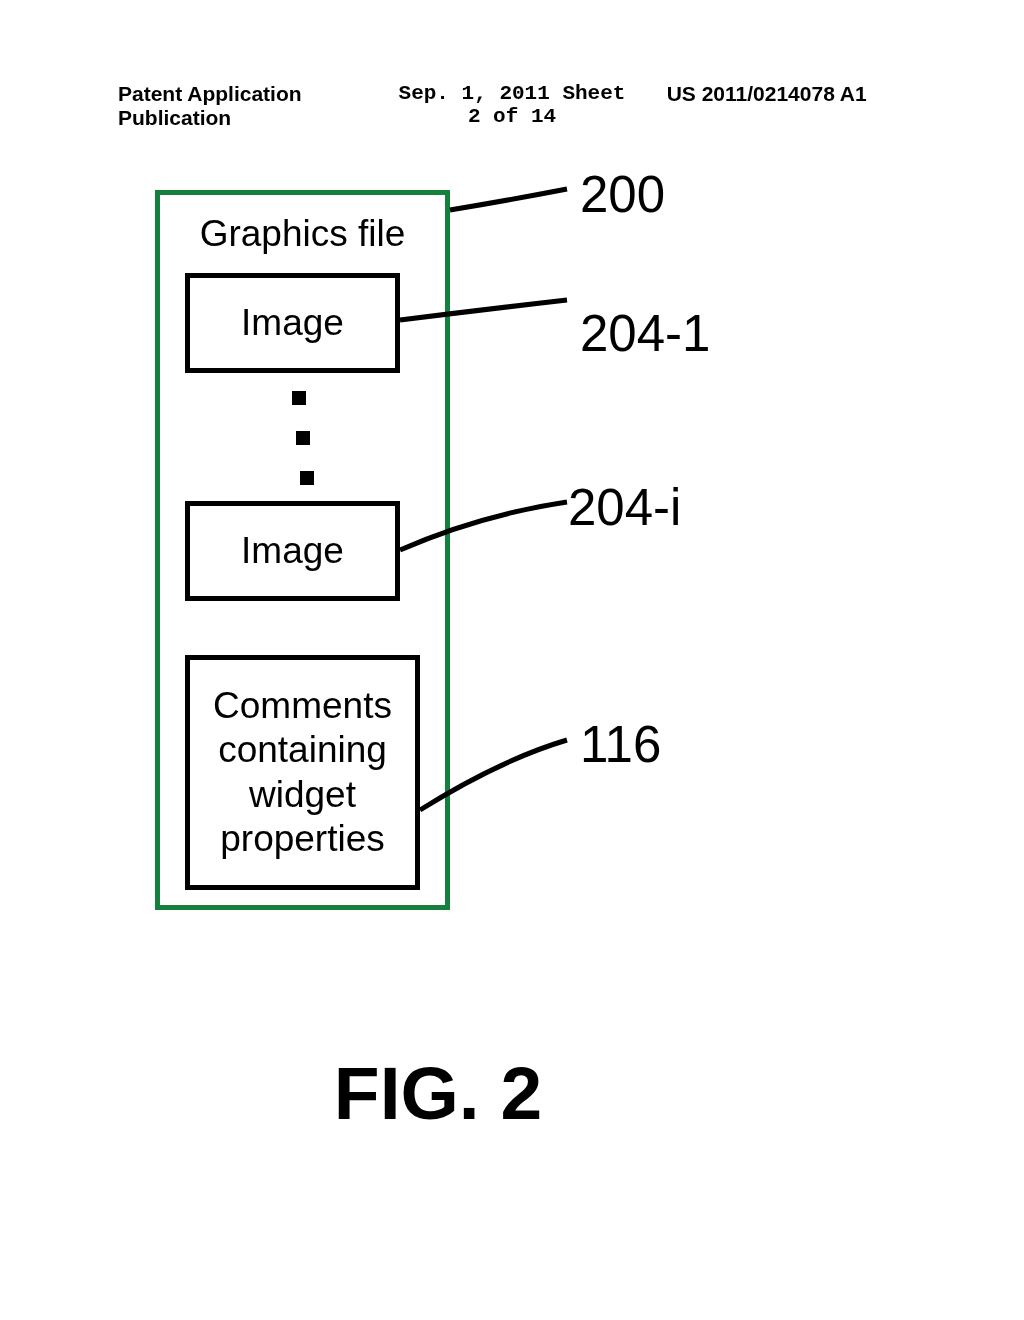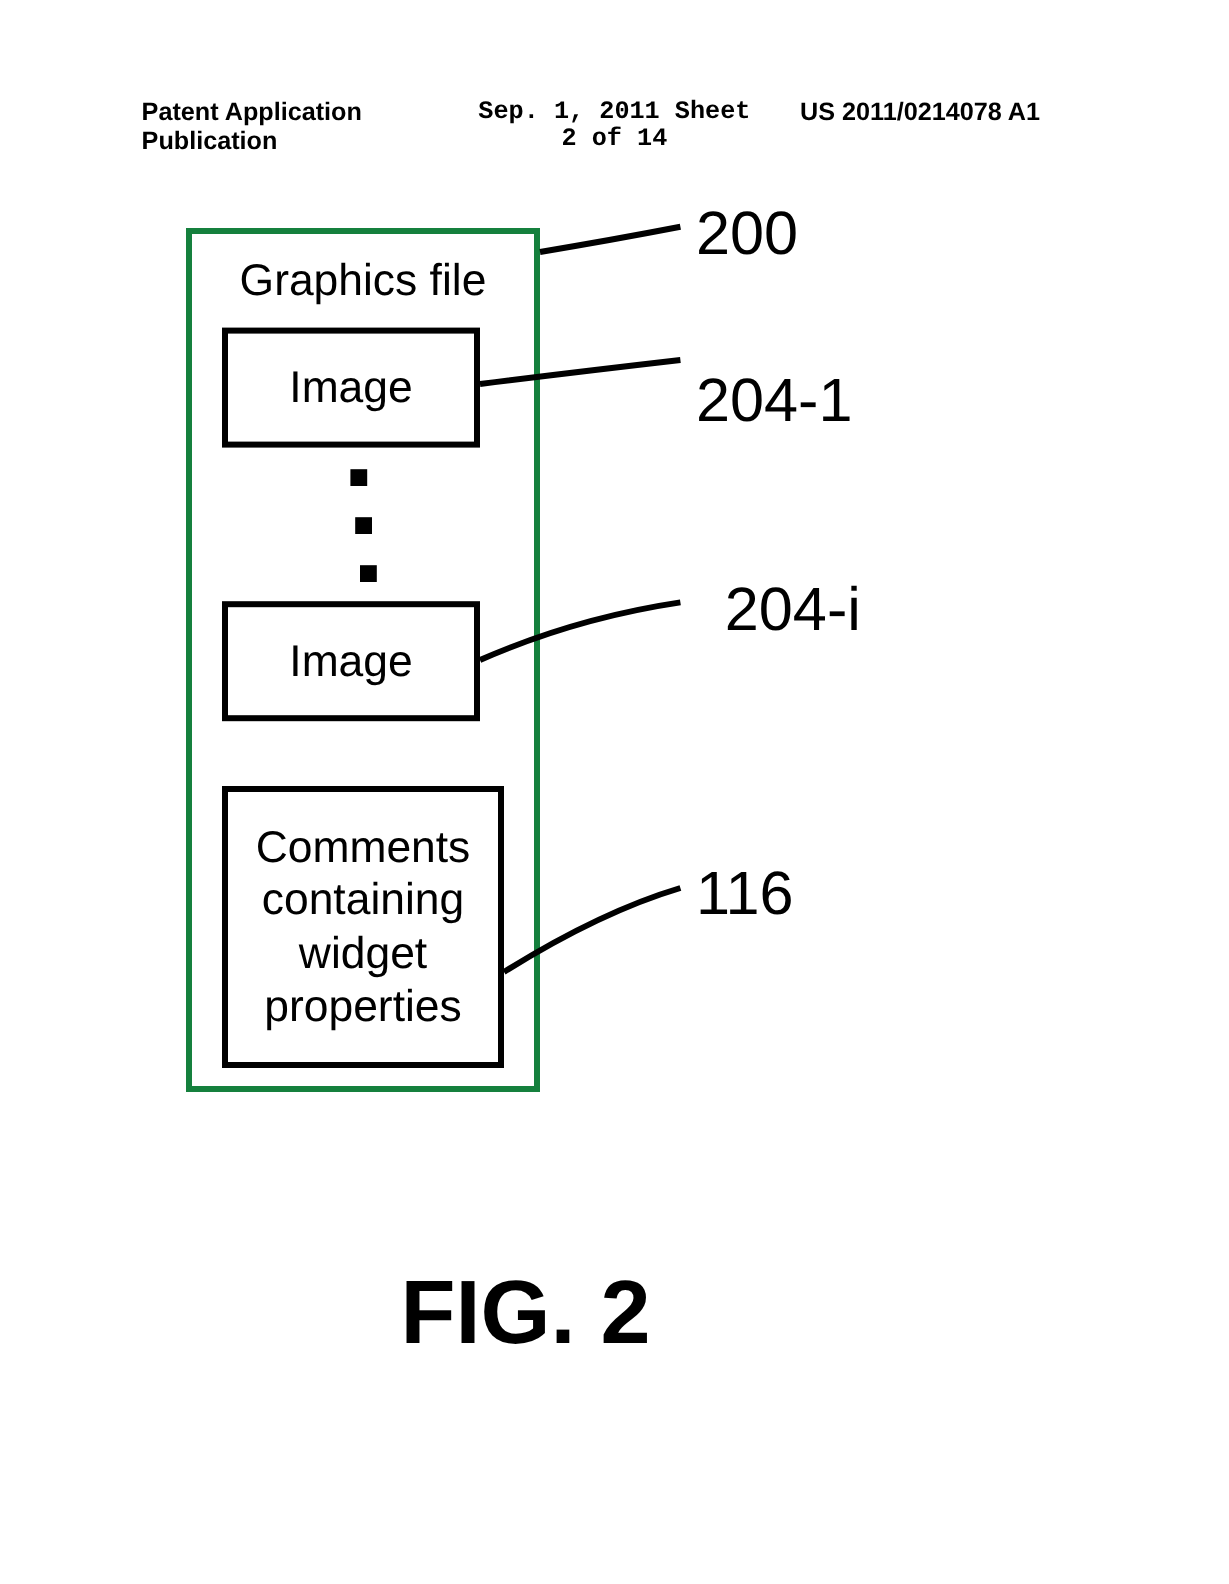--- a/index.html
+++ b/index.html
@@ -88,21 +88,21 @@
     pointer-events: none;
   }
 
   .ref-label {
     position: absolute;
     font-size: 51px;
     color: #000;
   }
   .ref-200 { left: 580px; top: 165px; }
   .ref-204-1 { left: 580px; top: 275px; margin-top: 29px; }
-  .ref-204-i { left: 604px; top: 478px; }
+  .ref-204-i { left: 568px; top: 478px; }
   .ref-202 { left: 580px; top: 715px; }
 
   .figcap {
     position: absolute;
     left: 0;
     width: 876px;
     top: 1050px;
     text-align: center;
     font-size: 75px;
     font-weight: bold;

